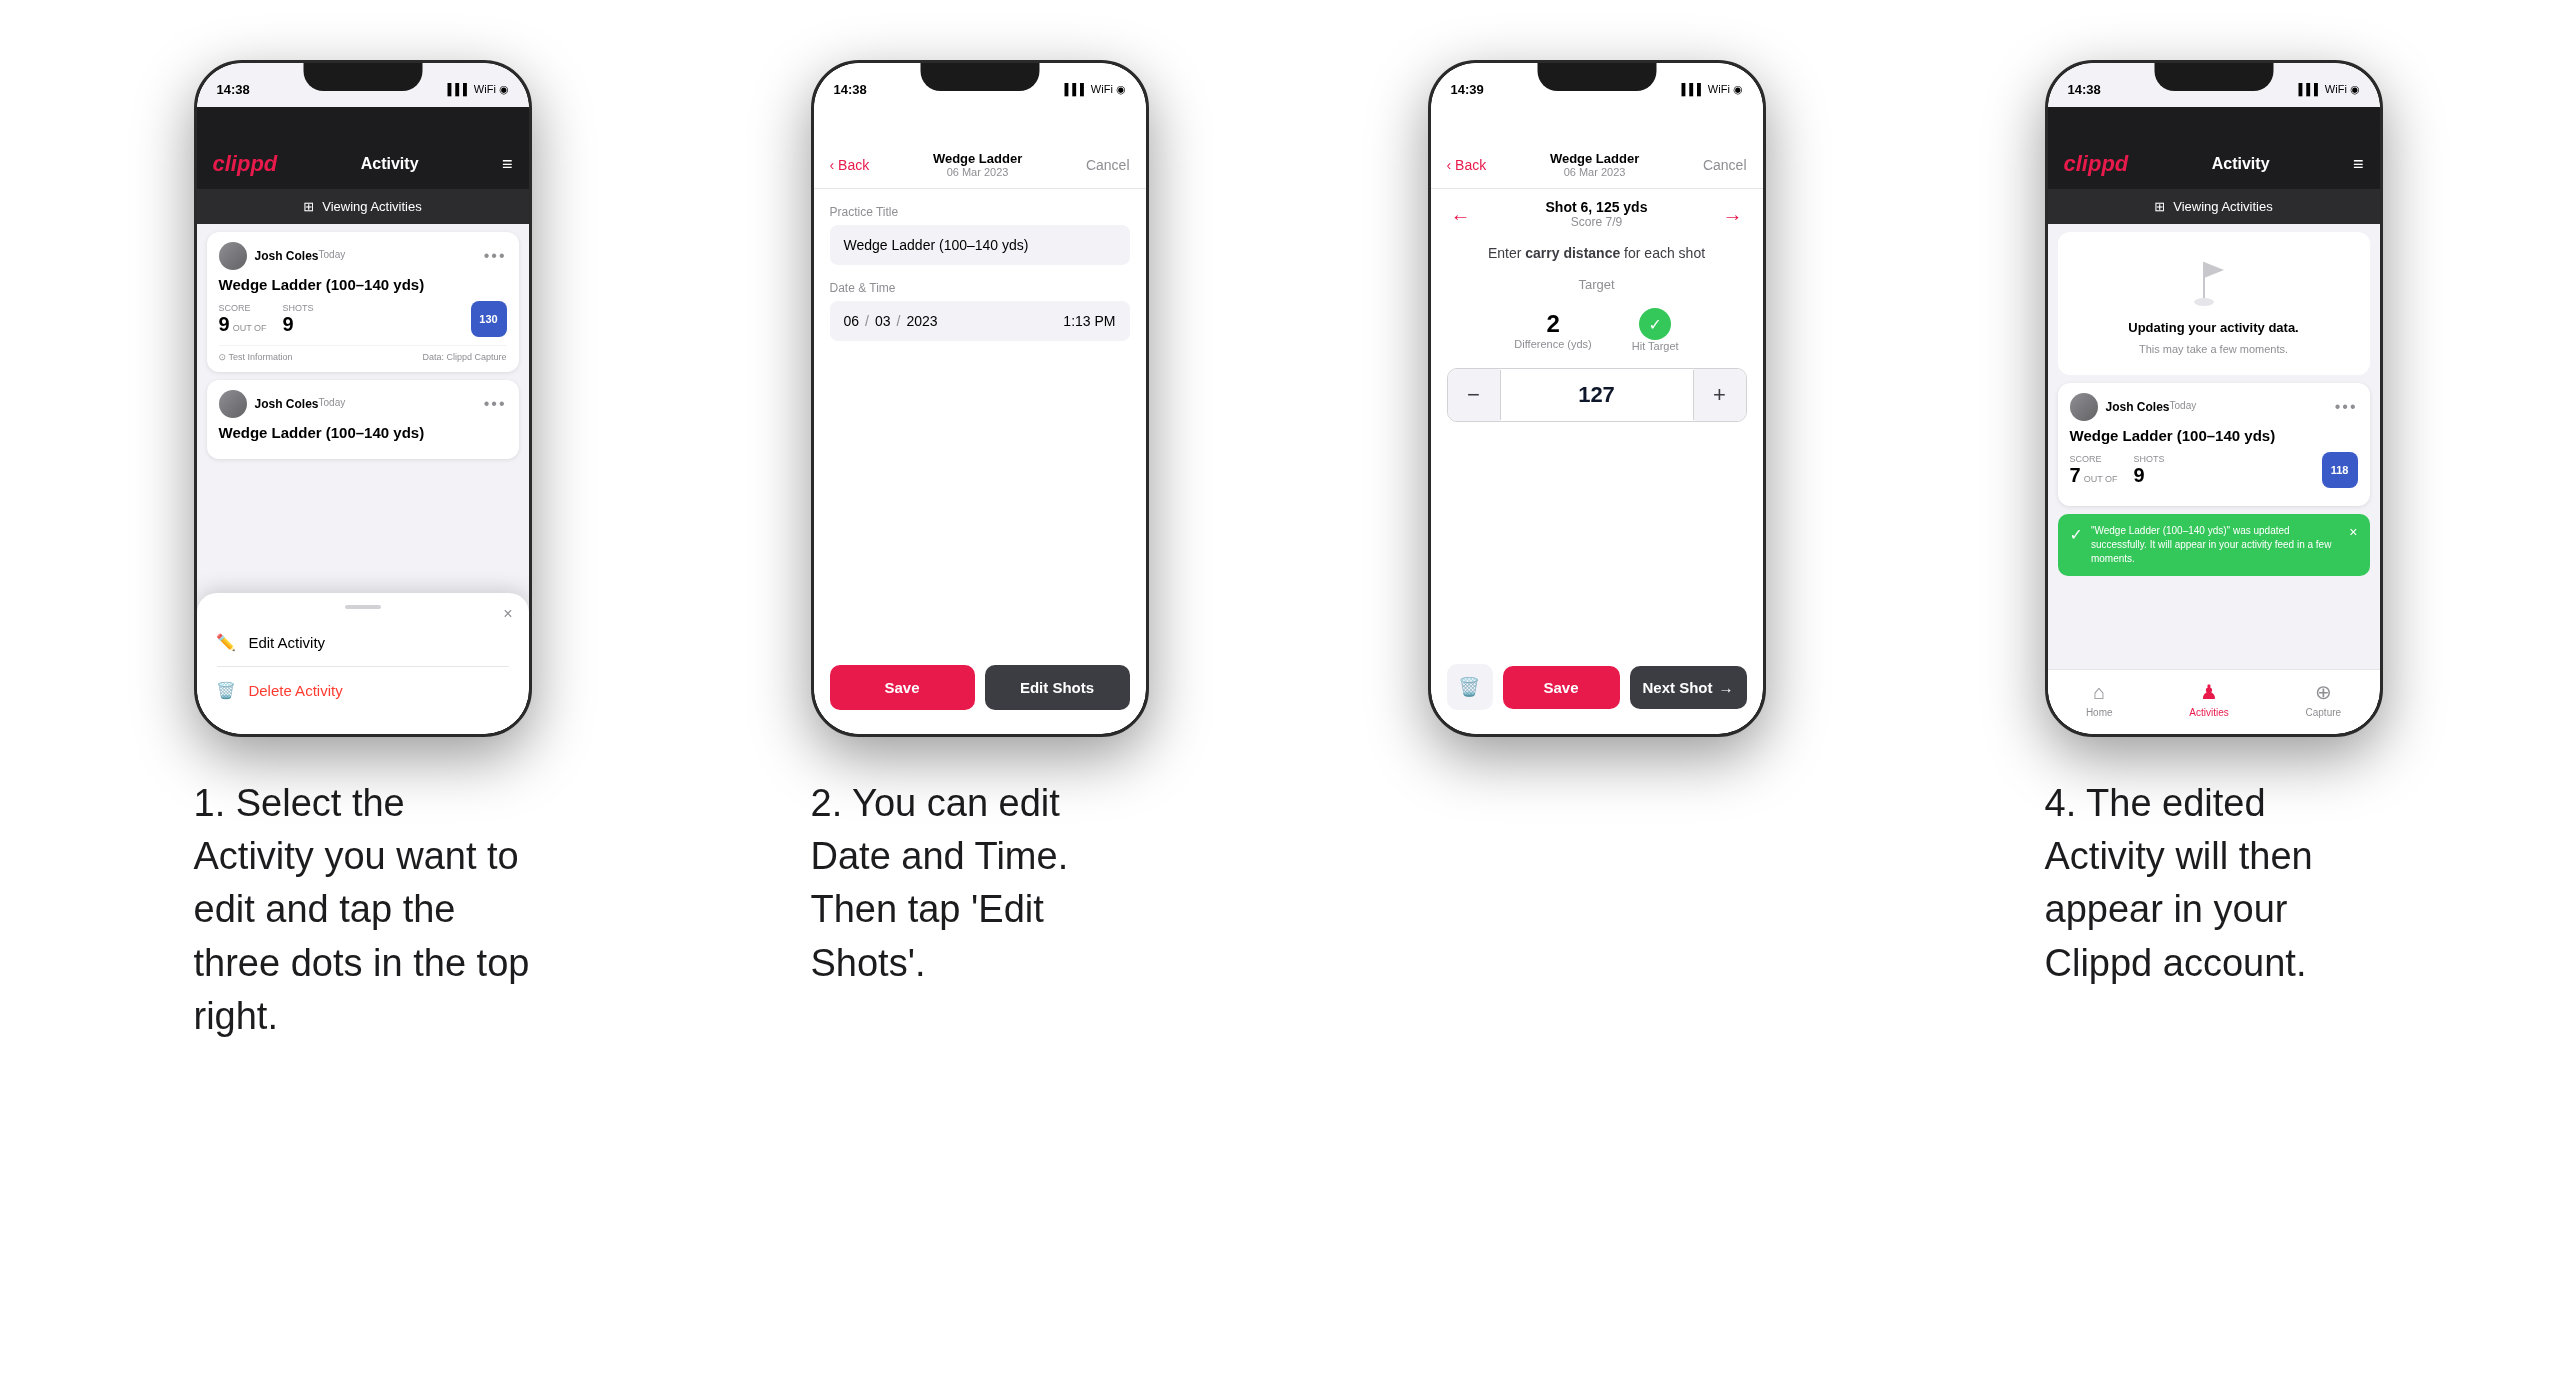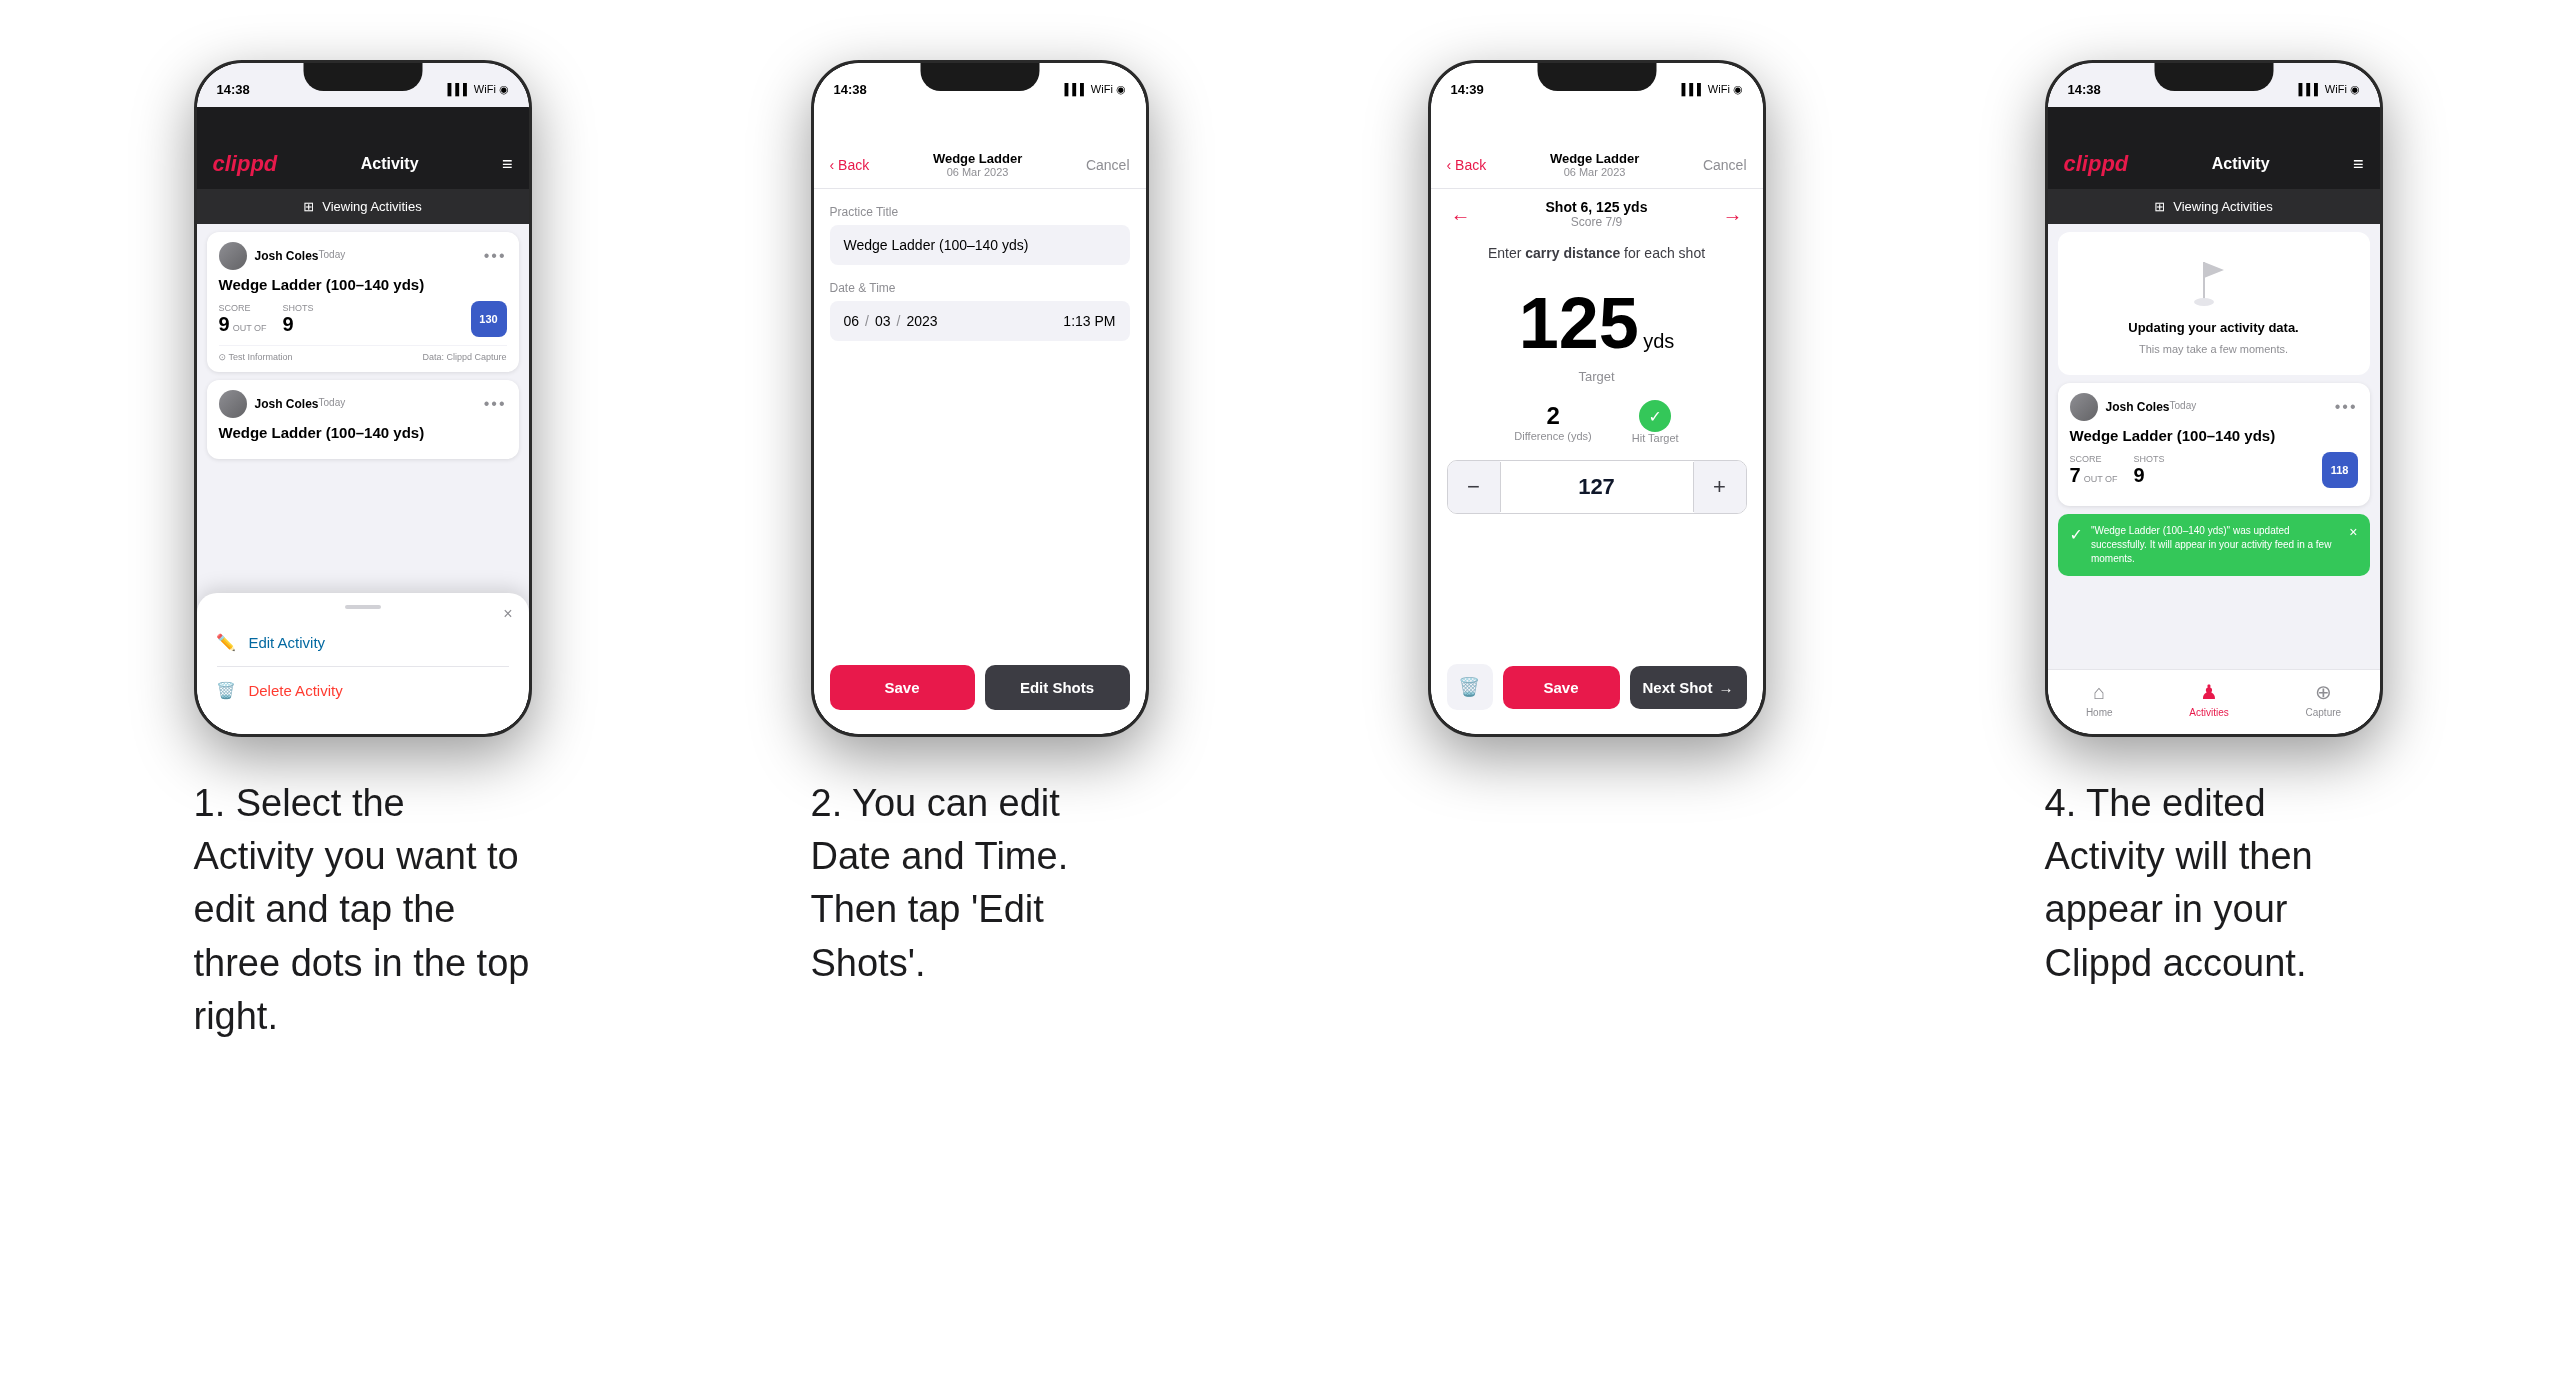--- a/index.html
+++ b/index.html
@@ -316,21 +316,21 @@
       padding: 14px 20px;
     }
 
     .sheet-item-icon {
       font-size: 16px;
       color: #3c3c43;
     }
 
     .sheet-item-text {
       font-size: 15px;
-      color: #0369a1;
+      color: #000000;
     }
 
     .sheet-item-delete .sheet-item-text {
       color: #ff3b30;
     }
 
     .sheet-divider {
       height: 1px;
       background: #e5e5ea;
       margin: 0 20px;
@@ -955,24 +955,20 @@
               <div style="font-size:14px;font-weight:700;color:#000;">Shot 6, 125 yds</div>
               <div style="font-size:12px;color:#8e8e93;">Score 7/9</div>
             </div>
             <span class="shot-arrow-right">→</span>
           </div>
 
           <div class="shot-carry-label">
             Enter <strong>carry distance</strong> for each shot
           </div>
 
-          <div class="shot-distance-display">
-            <span class="shot-distance-num">125</span>
-            <span class="shot-distance-unit">yds</span>
-          </div>
           <div class="shot-target-label">Target</div>
 
           <div class="shot-stats-row">
             <div class="shot-stat">
               <span class="shot-stat-value">2</span>
               <span class="shot-stat-label">Difference (yds)</span>
             </div>
             <div class="shot-stat">
               <div class="hit-target-circle">✓</div>
               <span class="shot-stat-label">Hit Target</span>

